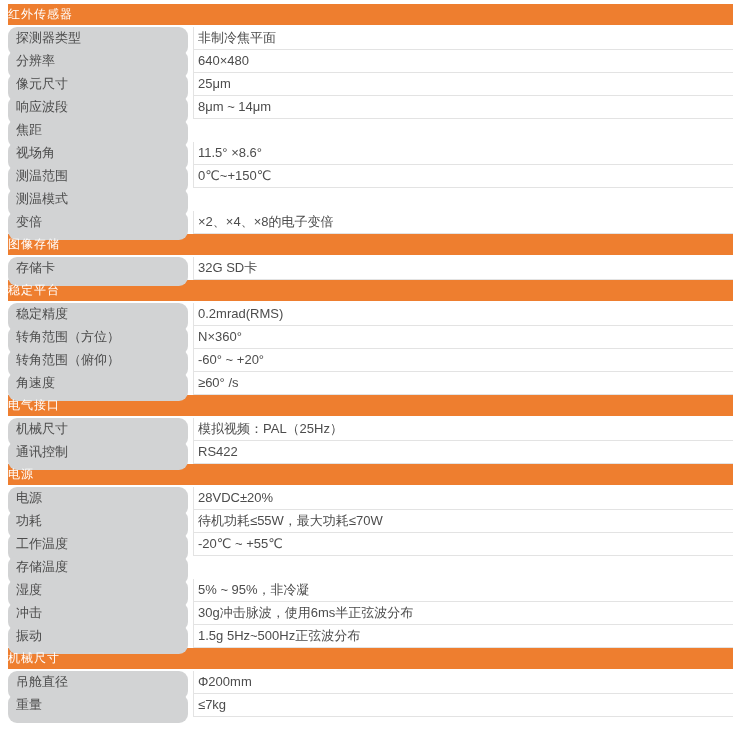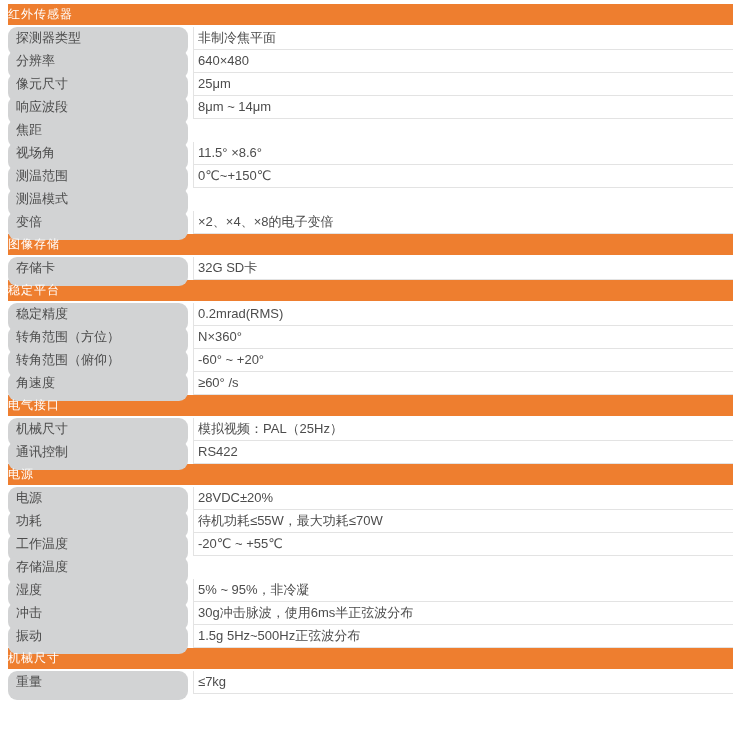--- a/index.html
+++ b/index.html
@@ -150,16 +150,20 @@
     <div class="row">
       <div class="label">冲击</div>
       <div class="value">30g冲击脉波，使用6ms半正弦波分布</div>
     </div>
     <div class="row">
       <div class="label">振动</div>
       <div class="value">1.5g 5Hz~500Hz正弦波分布</div>
     </div>
     <div class="sec-header">机械尺寸</div>
     <div class="row">
+      <div class="label">吊舱直径</div>
+      <div class="value">Φ200mm</div>
+    </div>
+    <div class="row">
       <div class="label">重量</div>
       <div class="value">≤7kg</div>
     </div>
   </div>
 
 </body></html>

